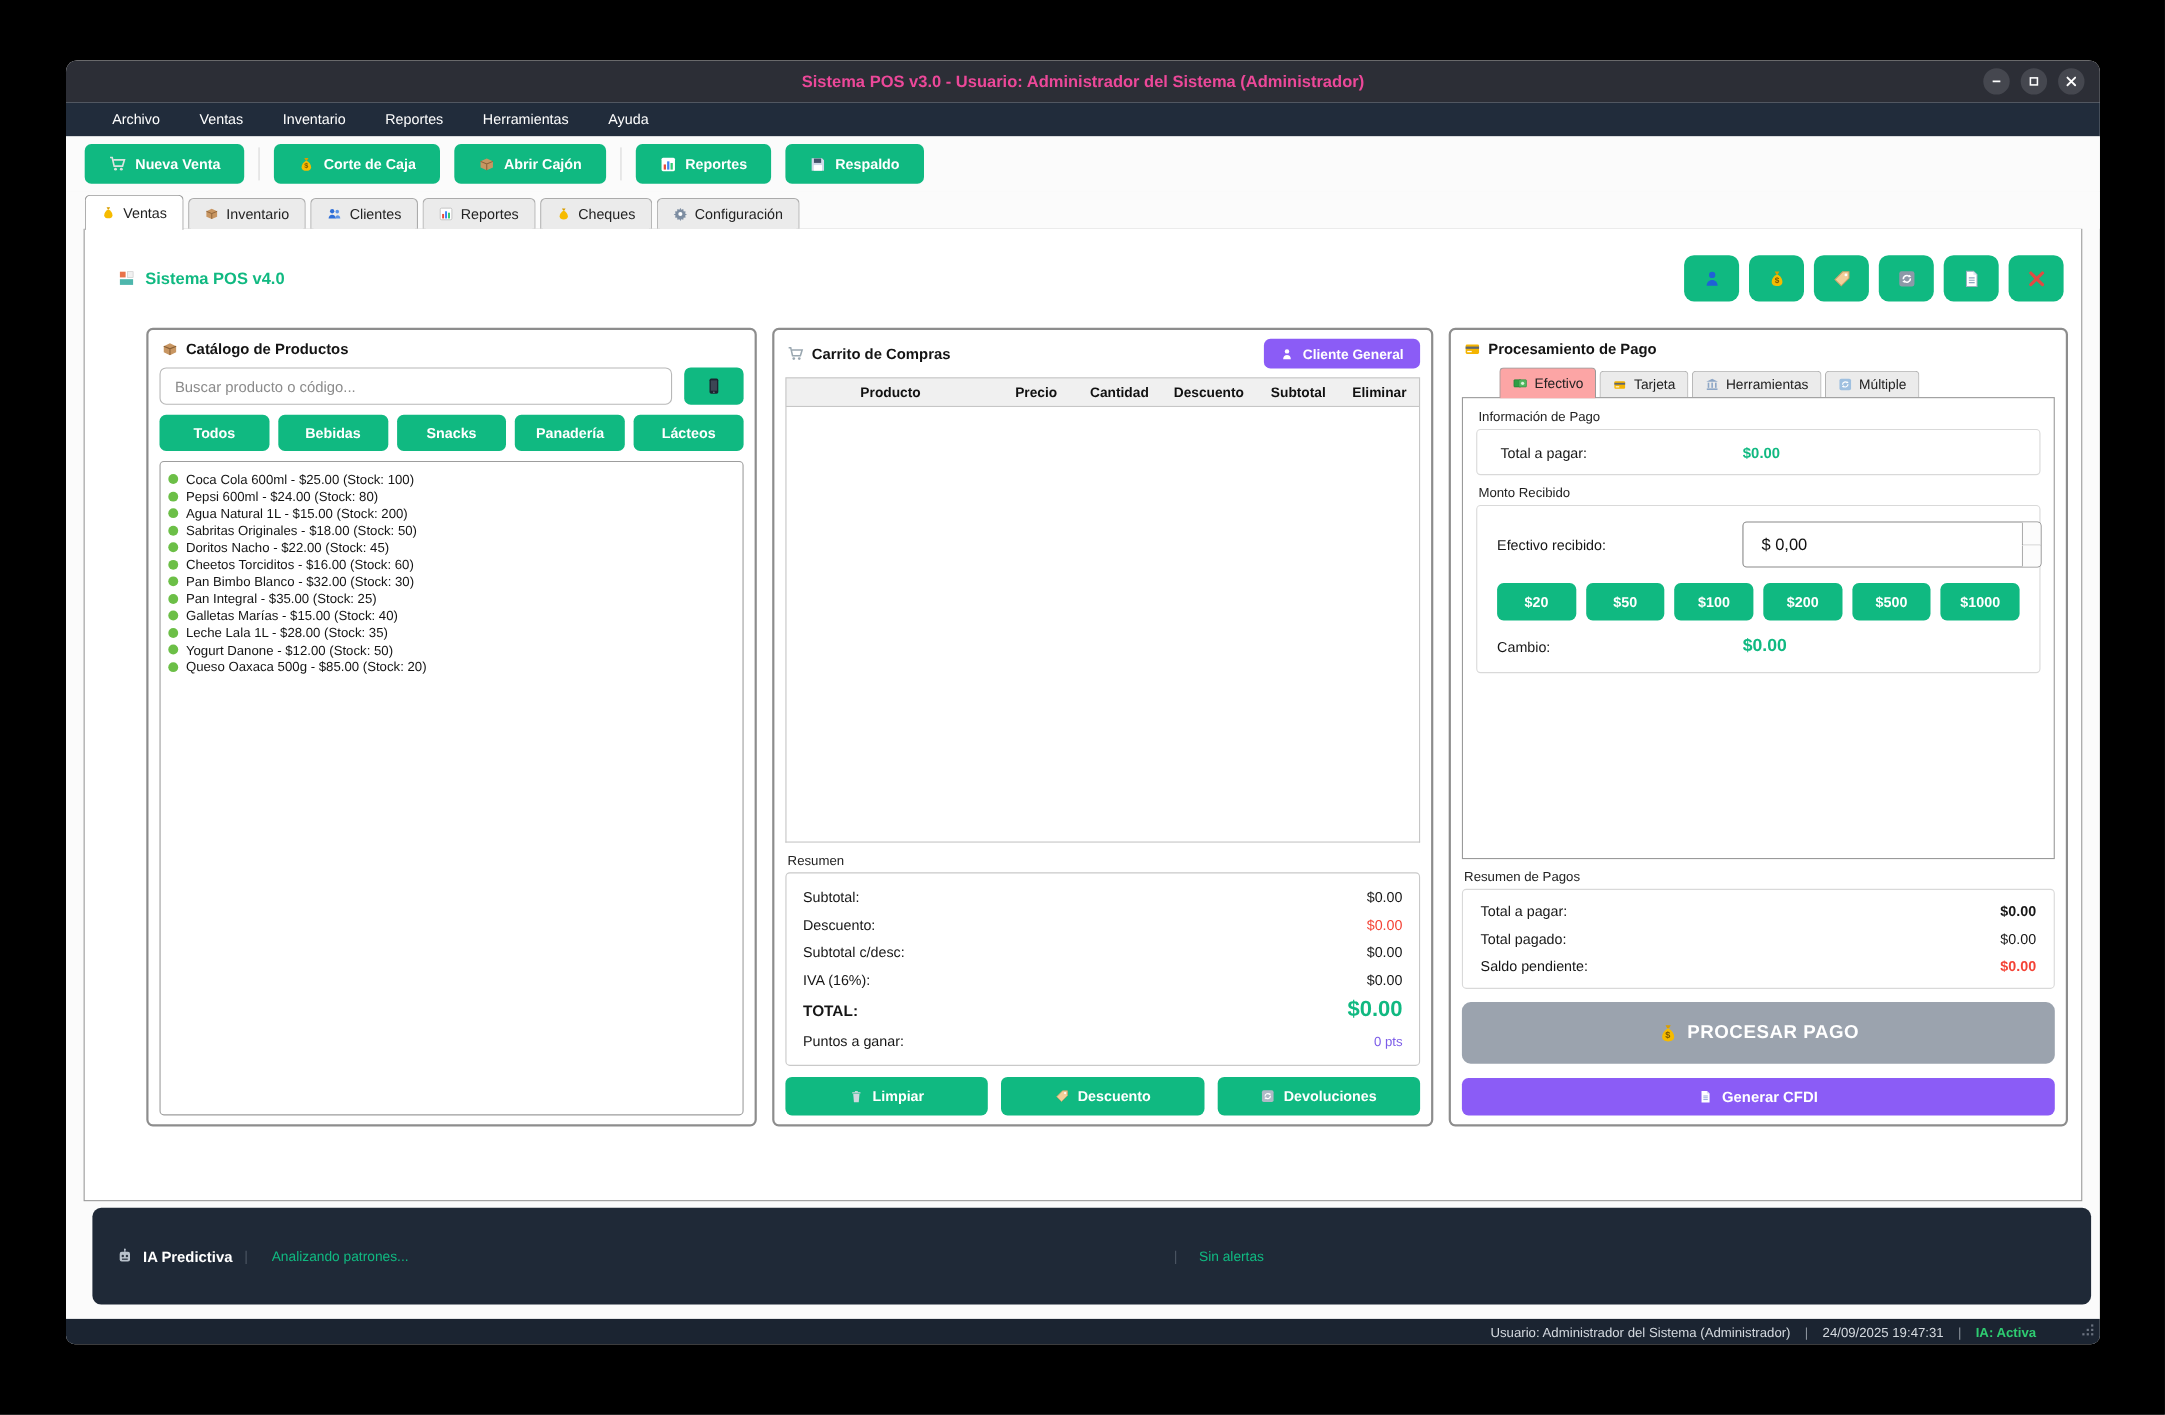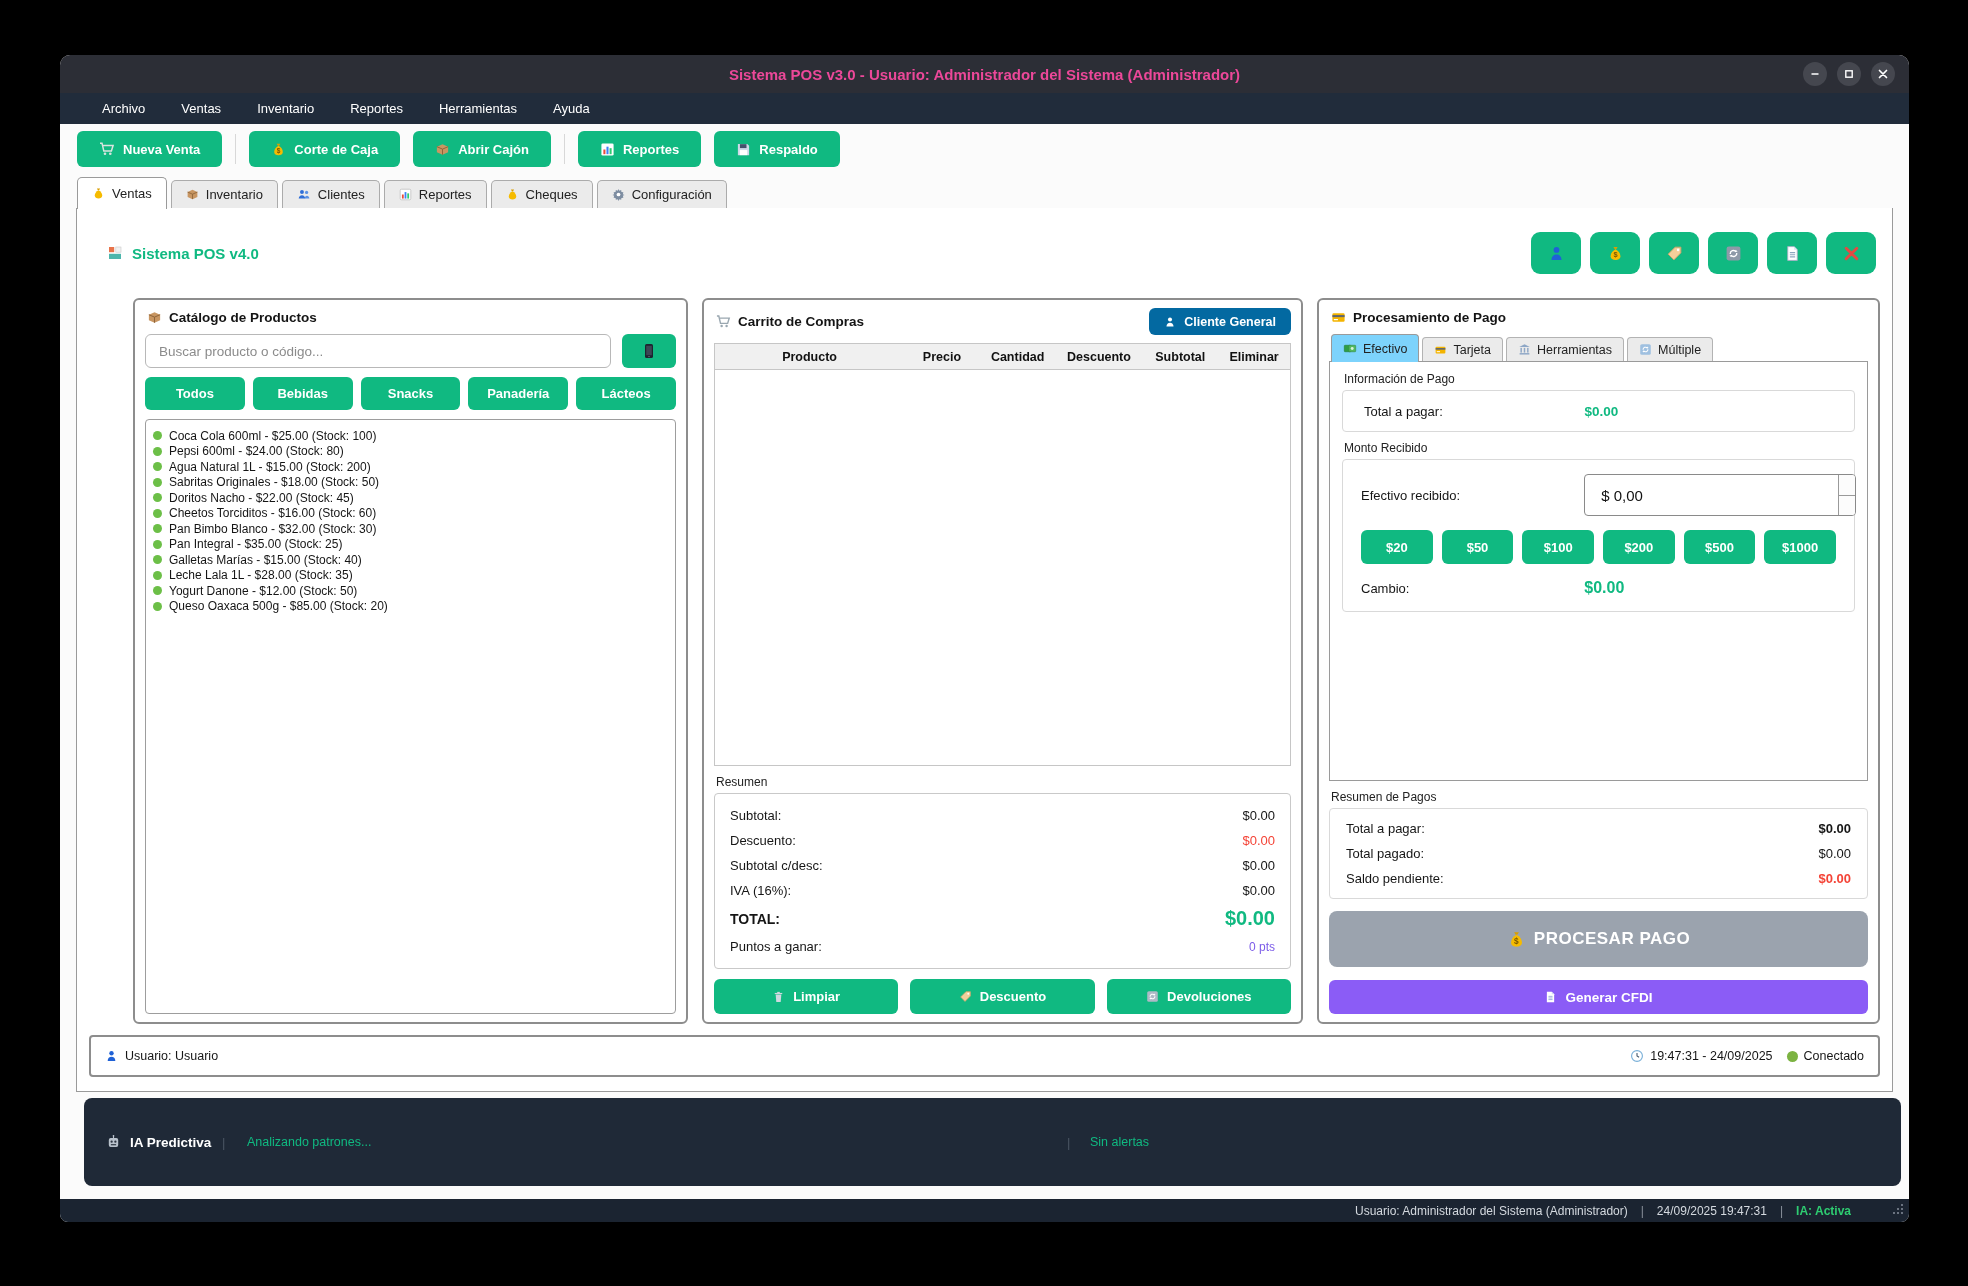--- a/index.html
+++ b/index.html
@@ -53,41 +53,41 @@
   .scan-btn { width:54px; height:34px; }
   .cat-row { display:flex; gap:8px; margin-bottom:9px; }
   .cat-btn { flex:1; height:33px; padding:0; }
   .product-list { flex:1; border:1px solid #9d9d9d; border-radius:4px; padding:8px 7px; overflow:hidden; background:#fff; }
   .product-item { display:flex; align-items:center; gap:7px; height:15.5px; font-size:12px; color:#151515; cursor:pointer; }
   .pdot { width:9px; height:9px; border-radius:50%; background:#6cbf47; flex:0 0 9px; }
 
   
   .cart-top { display:flex; align-items:center; justify-content:space-between; margin:0 0 8px 0; }
   .cart-top .panel-title { margin:0 0 0 2px; }
-  .cliente-btn { height:27px; background:#0369a1; padding:0 15px; font-size:12.5px; border-radius:6px; }
+  .cliente-btn { height:27px; background:#8b5cf6; padding:0 15px; font-size:12.5px; border-radius:6px; }
   .cart-grid { display:grid; grid-template-columns:2.5fr 1fr 1fr 1.15fr 1fr 0.95fr; }
   .cart-head { background:#f0f0f0; border:1px solid #c6c6c6; height:27px; align-items:center; }
   .cart-head span { font-weight:bold; font-size:12.5px; text-align:center; color:#111; }
   .cart-body { flex:1; border:1px solid #c6c6c6; border-top:none; background:#fff; }
   .sec-label { font-size:12px; color:#222; margin:9px 0 4px 2px; }
   .summary-box { border:1px solid #c9c9c9; border-radius:4px; padding:9px 15px; }
   .srow { display:flex; justify-content:space-between; align-items:center; height:25px; font-size:13px; color:#161616; }
   .srow.total { height:31px; }
   .srow.total .lbl { font-weight:bold; font-size:14px; }
   .srow.total .val { font-weight:bold; font-size:20px; color:#10b981; }
   .val.red { color:#f44336; }
   .val.purple { color:#7c5ce8; font-size:12px; }
   .cart-actions { display:flex; gap:12px; margin-top:10px; }
   .cart-actions .gbtn { flex:1; height:35px; }
 
   
   .pay-tabs { display:flex; align-items:flex-end; gap:3px; position:relative; z-index:2; padding-left:2px; }
   .ptab { height:24px; display:flex; align-items:center; gap:6px; padding:0 11px; font-size:12.5px; color:#222;
           background:#ebebeb; border:1px solid #b3b3b3; border-bottom:none; border-radius:4px 4px 0 0; cursor:pointer; }
-  .ptab.active { background:#7dd3fc; height:28px; margin-bottom:-1px; border-color:#9a9a9a; }
+  .ptab.active { background:#fca5a5; height:28px; margin-bottom:-1px; border-color:#9a9a9a;margin-left:32px; }
   .pay-page { border:1px solid #9a9a9a; background:#fff; height:434px; padding:6px 12px 10px; z-index:1; }
   .kv-box { border:1px solid #d9d9d9; border-radius:4px; background:#fff; }
   .kv { display:grid; grid-template-columns:47% 1fr; align-items:center; width:100%; }
   .kv-label { font-size:13px; color:#161616; }
   .info-box { height:42px; display:flex; align-items:center; padding:0 21px; }
   .green-bold { color:#10b981; font-weight:bold; font-size:13.5px; }
   .monto-box { padding:13px 18px 11px; }
   .spin-row { height:44px; }
   .spinner { position:relative; width:272px; height:42px; border:1px solid #8a8a8a; border-radius:4px; background:#fff; }
   .spin-input { width:100%; height:100%; border:none; outline:none; background:transparent; padding:0 26px 0 16px;
@@ -652,42 +652,20 @@
                 <path d="M3.5 1.5h6l3 3v10h-9z" fill="#fff"></path>
                 <path d="M9.5 1.5v3h3z" fill="#d5dcf5"></path>
                 <path d="M5.5 7.2h5M5.5 9.2h5M5.5 11.2h5" stroke="#8b9ed8" stroke-width="1"></path>
               </svg>
             </span>
           <span>Generar CFDI</span>
         </button>
       </section>
     </div>
 
-    <div class="status-row">
-      <div class="status-left">
-        <span class="icon">
-            <svg width="13" height="14" viewBox="0 0 16 16">
-              <circle cx="8" cy="4.6" r="2.7" fill="#1f61d6"></circle>
-              <path d="M3.3 14c0-3.1 2.1-5 4.7-5s4.7 1.9 4.7 5z" fill="#1f61d6"></path>
-            </svg>
-          </span>
-        <span>Usuario: Usuario</span>
-      </div>
-      <div class="status-right">
-        <span class="icon">
-            <svg width="14" height="14" viewBox="0 0 16 16">
-              <circle cx="8" cy="8" r="6.2" fill="#fff" stroke="#7ab0d8" stroke-width="1.3"></circle>
-              <path d="M8 4.6V8l2.4 1.5" stroke="#44576b" stroke-width="1.2" fill="none"></path>
-            </svg>
-          </span>
-        <span>19:47:31 - 24/09/2025</span>
-        <span class="conn-dot"></span>
-        <span>Conectado</span>
-      </div>
-    </div>
   </div>
 
   <div class="ai-panel">
     <div class="ai-title">
       <span class="icon">
           <svg width="15" height="16" viewBox="0 0 16 16">
             <rect x="7.4" y="1.2" width="1.2" height="2.6" fill="#b9c2cc"></rect>
             <circle cx="8" cy="1.4" r="0.9" fill="#b9c2cc"></circle>
             <rect x="3" y="3.8" width="10" height="9.4" rx="2" fill="#b9c2cc"></rect>
             <circle cx="6" cy="7.7" r="1.2" fill="#2b3440"></circle>

